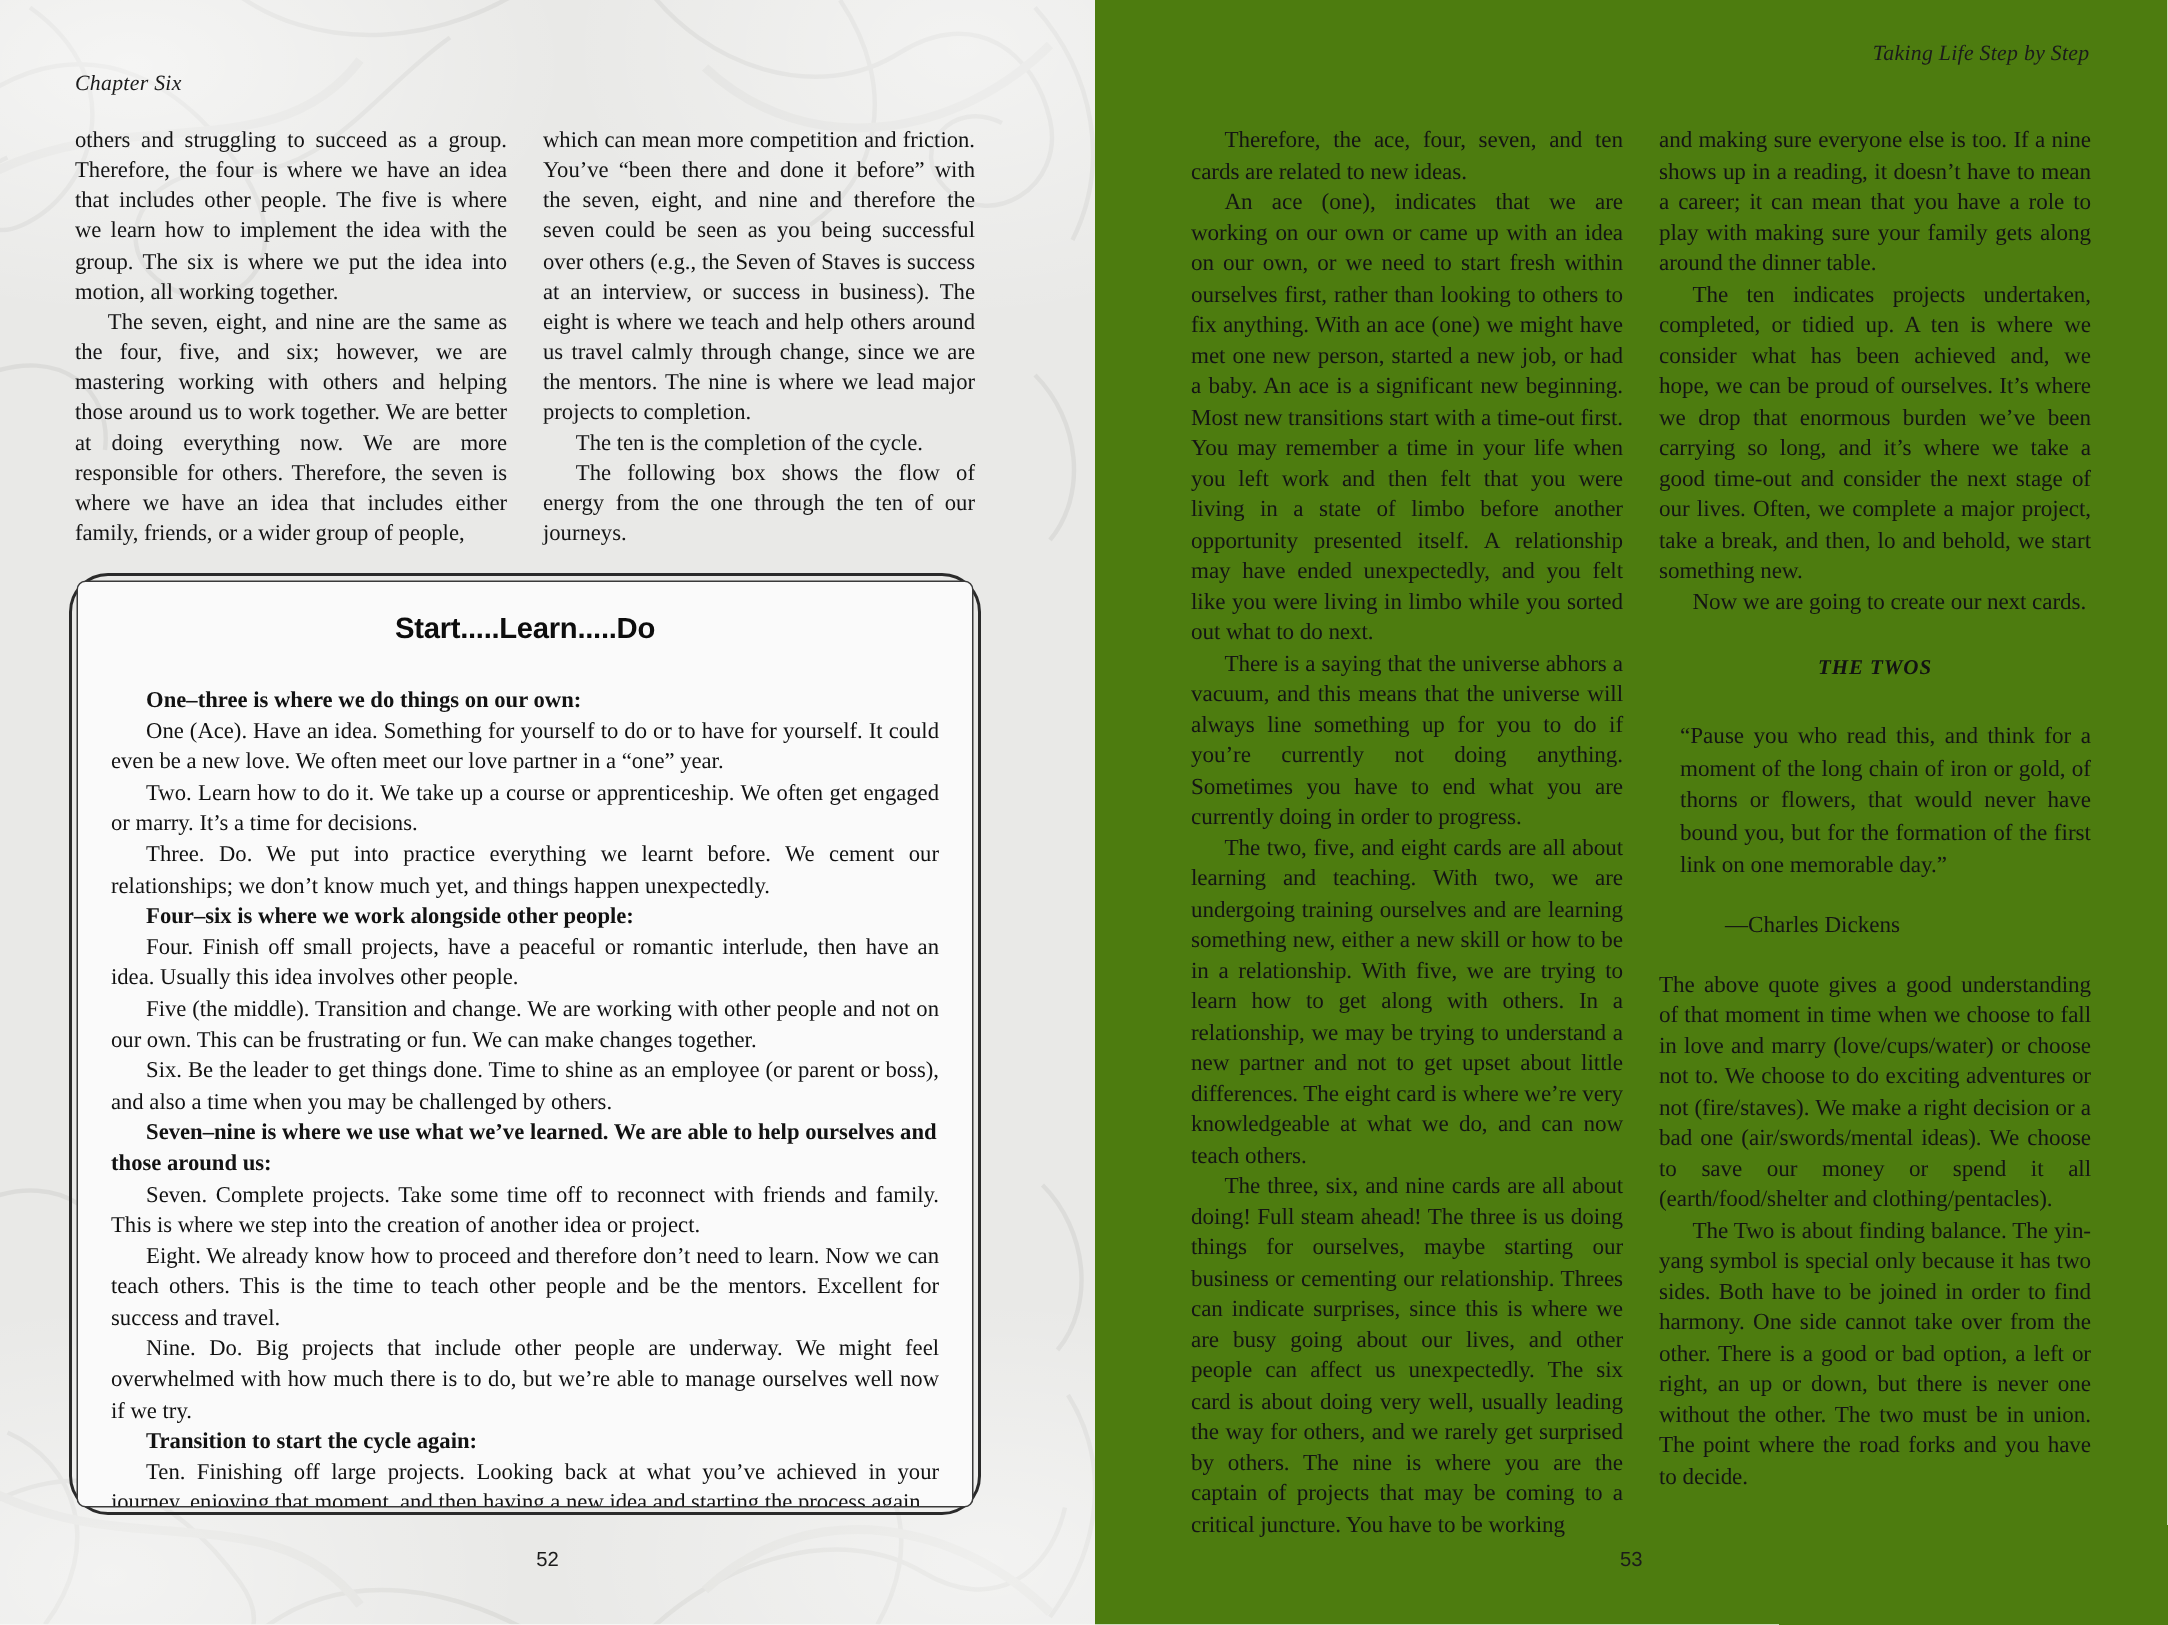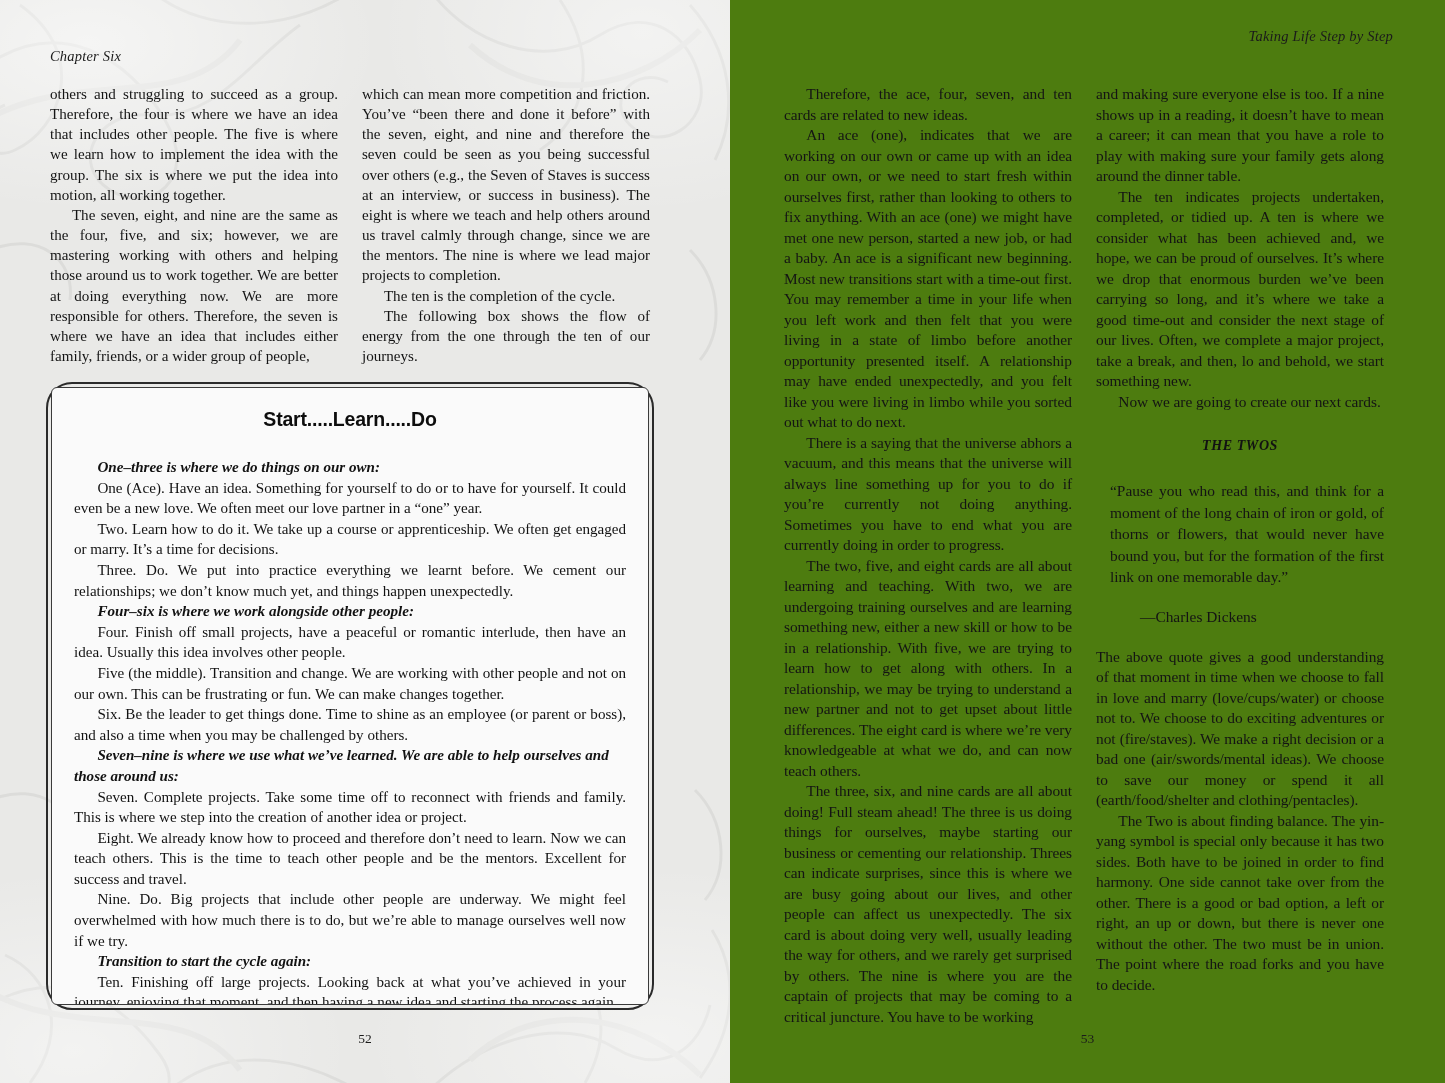--- a/index.html
+++ b/index.html
@@ -59,33 +59,33 @@
   }
   .runhead.left  { left: 50px; margin-top: 20px; }
   .runhead.right { right: 52px; }
 
   
   .folio {
     position: absolute;
     bottom: 36px;
     width: 100%;
     text-align: center;
-    font-family: Liberation Serif, serif;
+    font-family: Liberation Sans, sans-serif;
     font-size: 13.5px;
     color: #1b1b1b;
   }
 
   
   .cols {
     position: absolute;
     display: flex;
     gap: 24px;
   }
   .cols.left-cols  { left: 50px;  top: 84px;  width: 600px; }
-  .cols.right-cols { left: 54px;  top: 84px;  width: 600px; }
+  .cols.right-cols { left: 64px;  top: 84px;  width: 600px; }
   .col { width: 289px; }
 
   p.body {
     margin: 0;
     font-size: 15.1px;
     line-height: 20.15px;
     text-align: justify;
     text-indent: 1.45em;
     color: #141414;
     -webkit-hyphens: auto; hyphens: auto;
@@ -134,21 +134,20 @@
     margin: 0;
     font-size: 15.1px;
     line-height: 20.6px;
     text-align: justify;
     text-indent: 1.55em;
     color: #121212;
     -webkit-hyphens: auto; hyphens: auto;
   }
   .box-inner p.subhead {
     font-weight: bold;
-    font-style: italic;
     text-indent: 1.55em;
     text-align: left;
   }
 
   
   .section-label {
     margin: 26px 0 26px 0;
     font-weight: bold;
     font-style: italic;
     font-size: 14px;

